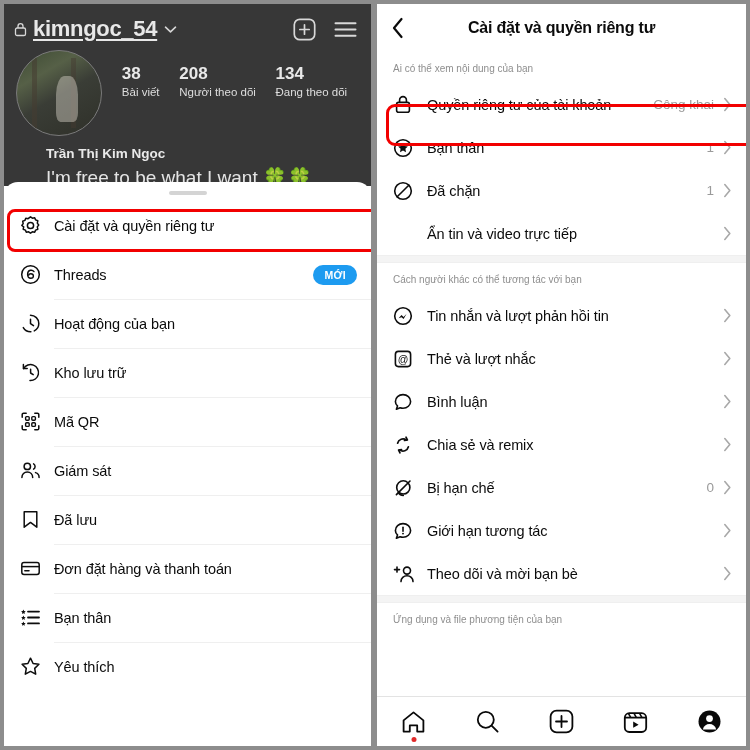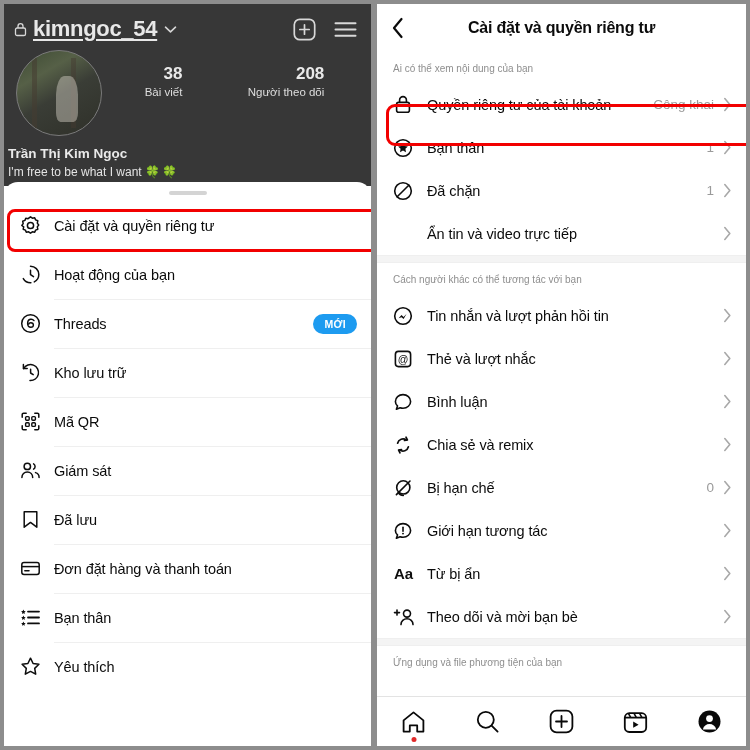--- a/index.html
+++ b/index.html
@@ -65,27 +65,27 @@
     width: 22px; height: 46px; border-radius: 40% 40% 20% 20%;
     background: rgba(215,210,200,0.45);
   }
   .avatar .door {
     position: absolute; left: 18%; top: 8%;
     width: 52%; height: 84%;
     border-left: 5px solid rgba(70,60,50,0.55);
     border-right: 5px solid rgba(70,60,50,0.45);
   }
   .stats { display: flex; flex: 1; justify-content: space-around; padding: 14px 2px 0 10px; }
-  .stat { text-align: right; }
+  .stat { text-align: left; }
   .stat-num { font-size: 17px; font-weight: bold; color: #e9e9e9; line-height: 1.15; }
   .stat-lbl { font-size: 11.5px; color: #dedede; margin-top: 2px; white-space: nowrap; }
 
-  .bio { position: relative; z-index: 3; padding: 8px 0 0 4px; }
+  .bio { position: relative; z-index: 3; padding: 8px 0 0 4px; margin-left: 38px; }
   .bio-name { font-size: 13.5px; font-weight: bold; color: #e9e9e9; line-height: 1.45; }
-  .bio-text { font-size: 12px; color: #e4e4e4; line-height: 1.45; }
+  .bio-text { font-size: 19px; color: #e4e4e4; line-height: 1.45; }
   .clover { letter-spacing: 2px; }
 
   .sheet {
     position: absolute; left: 0; right: 0; top: 178px; bottom: 0;
     background: #fff;
     border-radius: 14px 14px 0 0;
     z-index: 5;
   }
   .grabber { width: 38px; height: 4px; border-radius: 3px; background: #d4d4d4; margin: 9px auto 0; }
 
@@ -215,20 +215,24 @@
       </div>
       <div class="stats">
         <div class="stat">
           <div class="stat-num">38</div>
           <div class="stat-lbl">Bài viết</div>
         </div>
         <div class="stat">
           <div class="stat-num">208</div>
           <div class="stat-lbl">Người theo dõi</div>
         </div>
+        <div class="stat">
+          <div class="stat-num">134</div>
+          <div class="stat-lbl">Đang theo dõi</div>
+        </div>
       </div>
     </div>
 
     <div class="bio">
       <div class="bio-name">Trần Thị Kim Ngọc</div>
       <div class="bio-text">
         <span>I'm free to be what I want</span>
         <span class="clover">🍀🍀</span>
       </div>
     </div>
@@ -243,37 +247,37 @@
                 <path d="M10.5 1.8l1.9 1.4 2.3-.5.9 2.2 2.2.9-.5 2.3 1.4 1.9-1.4 1.9.5 2.3-2.2.9-.9 2.2-2.3-.5-1.9 1.4-1.9-1.4-2.3.5-.9-2.2-2.2-.9.5-2.3L1.8 10.5l1.4-1.9-.5-2.3 2.2-.9.9-2.2 2.3.5z" fill="none" stroke="#0d0d0d" stroke-width="1.5" stroke-linejoin="round"></path>
                 <circle cx="10.5" cy="10.5" r="3.1" fill="none" stroke="#0d0d0d" stroke-width="1.5"></circle>
               </svg>
           </span>
           <span class="m-label">Cài đặt và quyền riêng tư</span>
         </div>
 
         <div class="menu-row">
           <span class="m-icon">
             <svg width="21" height="21" viewBox="0 0 21 21">
-                <path d="M10.5 2.2a8.3 8.3 0 110 16.6 8.3 8.3 0 01-7.2-4.2" fill="none" stroke="#0d0d0d" stroke-width="1.5" stroke-linecap="round" stroke-dasharray="22 3.5"></path>
-                <path d="M10.5 6.3v4.4l3 2" fill="none" stroke="#0d0d0d" stroke-width="1.5" stroke-linecap="round" stroke-linejoin="round"></path>
-              </svg>
-          </span>
-          <span class="m-label">Hoạt động của bạn</span>
-        </div>
-
-        <div class="menu-row">
-          <span class="m-icon">
-            <svg width="21" height="21" viewBox="0 0 21 21">
                 <circle cx="10.5" cy="10.5" r="8.8" fill="none" stroke="#0d0d0d" stroke-width="1.5"></circle>
                 <path d="M14 7.6c-.9-1.2-2.3-1.6-3.6-1.3-1.7.4-2.8 1.9-2.8 4 0 2.4 1.3 4 3.2 4 1.5 0 2.6-.9 2.6-2.3 0-1.3-1-2.2-2.6-2.2-1.1 0-1.9.5-1.9 1.3" fill="none" stroke="#0d0d0d" stroke-width="1.4" stroke-linecap="round"></path>
               </svg>
           </span>
           <span class="m-label">Threads</span>
           <span class="m-spacer"></span>
           <span class="badge-new">MỚI</span>
+        </div>
+
+        <div class="menu-row">
+          <span class="m-icon">
+            <svg width="21" height="21" viewBox="0 0 21 21">
+                <path d="M10.5 2.2a8.3 8.3 0 110 16.6 8.3 8.3 0 01-7.2-4.2" fill="none" stroke="#0d0d0d" stroke-width="1.5" stroke-linecap="round" stroke-dasharray="22 3.5"></path>
+                <path d="M10.5 6.3v4.4l3 2" fill="none" stroke="#0d0d0d" stroke-width="1.5" stroke-linecap="round" stroke-linejoin="round"></path>
+              </svg>
+          </span>
+          <span class="m-label">Hoạt động của bạn</span>
         </div>
 
         <div class="menu-row">
           <span class="m-icon">
             <svg width="21" height="21" viewBox="0 0 21 21">
                 <path d="M3.4 6.4V2.6m0 3.8h3.8" stroke="#0d0d0d" stroke-width="1.5" stroke-linecap="round" fill="none"></path>
                 <path d="M3.6 6.6A8 8 0 1110 18.6" fill="none" stroke="#0d0d0d" stroke-width="1.5" stroke-linecap="round"></path>
                 <path d="M10.6 7.2v3.8l2.6 1.7" fill="none" stroke="#0d0d0d" stroke-width="1.5" stroke-linecap="round" stroke-linejoin="round"></path>
               </svg>
           </span>
@@ -521,34 +525,20 @@
       </span>
       <span class="s-label">Giới hạn tương tác</span>
       <span class="s-spacer"></span>
       <span class="s-chev">
         <svg width="9" height="15" viewBox="0 0 9 15">
             <path d="M1.8 1.6l5 5.9-5 5.9" fill="none" stroke="#a8a8a8" stroke-width="1.6" stroke-linecap="round" stroke-linejoin="round"></path>
           </svg>
       </span>
     </div>
 
-    <div class="s-row">
-      <span class="s-icon">
-        <svg width="26" height="20" viewBox="0 0 26 20">
-            <text x="1" y="15" font-size="15" font-weight="bold" font-family="Liberation Sans, sans-serif" fill="#0d0d0d">Aa</text>
-          </svg>
-      </span>
-      <span class="s-label">Từ bị ẩn</span>
-      <span class="s-spacer"></span>
-      <span class="s-chev">
-        <svg width="9" height="15" viewBox="0 0 9 15">
-            <path d="M1.8 1.6l5 5.9-5 5.9" fill="none" stroke="#a8a8a8" stroke-width="1.6" stroke-linecap="round" stroke-linejoin="round"></path>
-          </svg>
-      </span>
-    </div>
 
     <div class="s-row">
       <span class="s-icon">
         <svg width="24" height="20" viewBox="0 0 24 20">
             <path d="M1.5 5.6h5M4 3.1v5" stroke="#0d0d0d" stroke-width="1.6" stroke-linecap="round"></path>
             <circle cx="14" cy="6.6" r="3.5" fill="none" stroke="#0d0d0d" stroke-width="1.6"></circle>
             <path d="M8 17.6c0-3.4 2.7-5.8 6-5.8s6 2.4 6 5.8" fill="none" stroke="#0d0d0d" stroke-width="1.6" stroke-linecap="round"></path>
           </svg>
       </span>
       <span class="s-label">Theo dõi và mời bạn bè</span>

